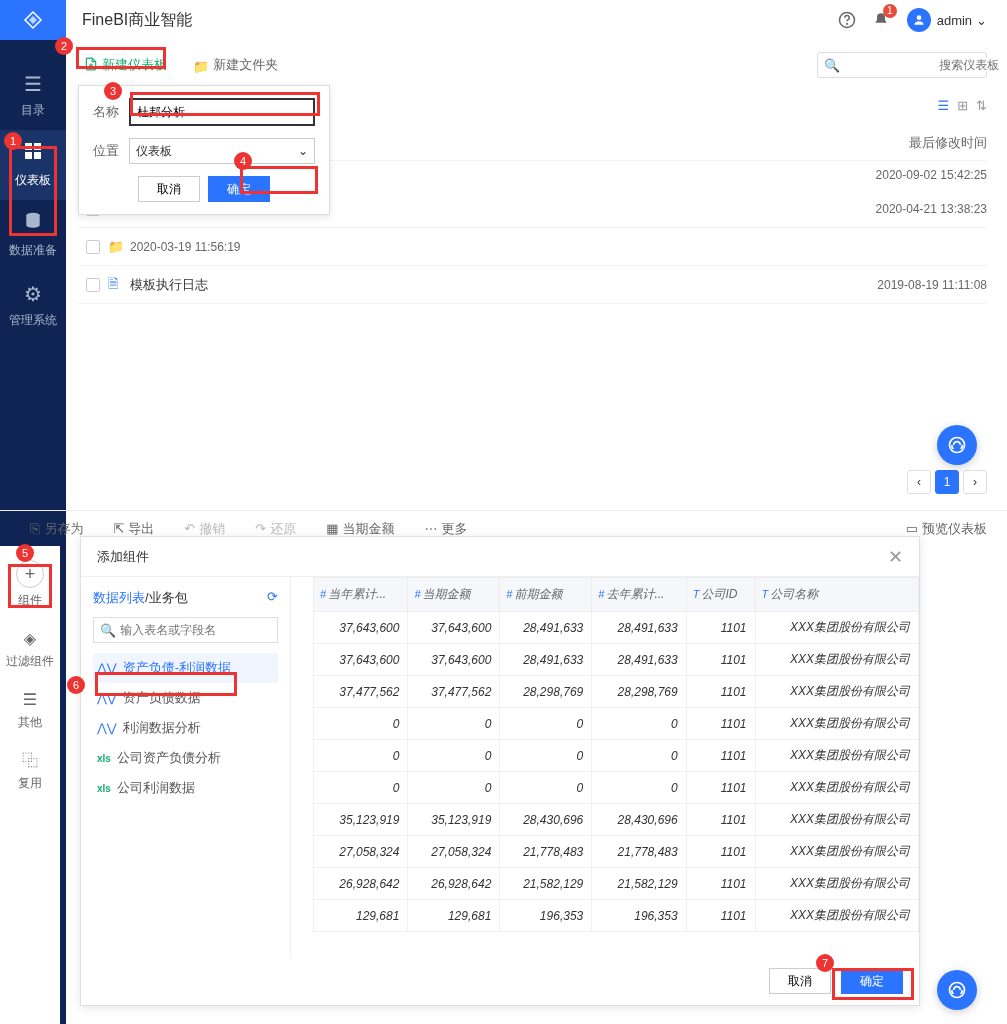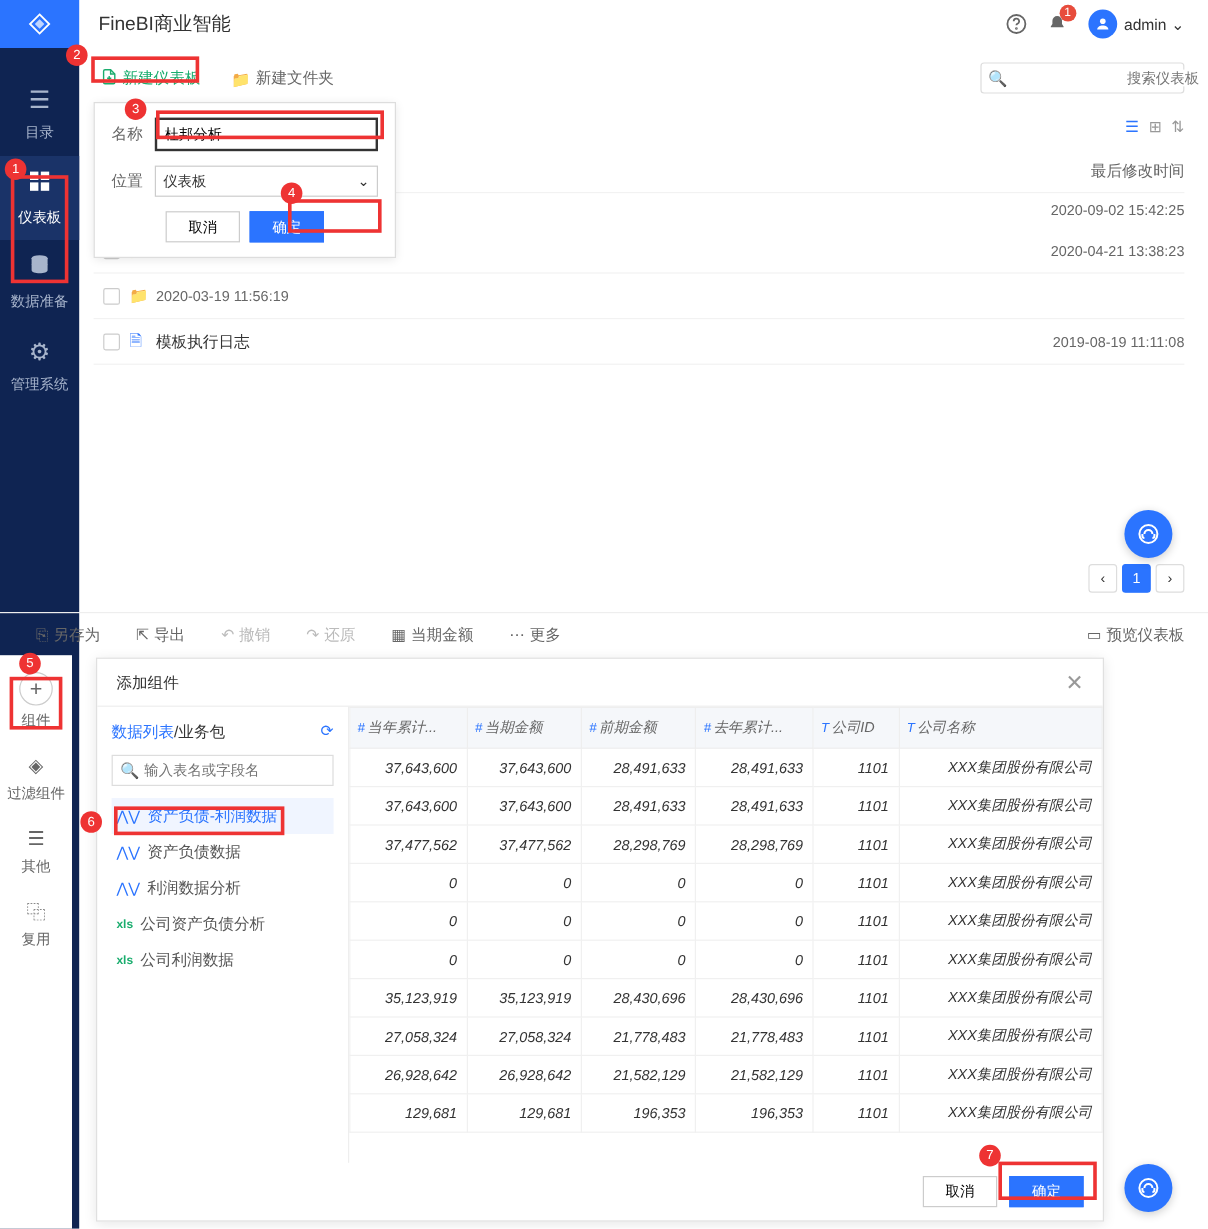--- a/index.html
+++ b/index.html
@@ -64,24 +64,24 @@
 .editorbar .eb-item { display: flex; align-items: center; gap: 4px; cursor: pointer; }
 .editorbar .spacer { flex: 1; }
 
 
 .tcol { position: absolute; left: 0; top: 546px; width: 60px; bottom: 0; background: #fff; display: flex; flex-direction: column; align-items: center; padding-top: 14px; gap: 18px; }
 .tcol-item { display: flex; flex-direction: column; align-items: center; font-size: 12px; color: #666; cursor: pointer; gap: 4px; width: 50px; }
 .tcol-item .big { width: 28px; height: 28px; border: 1px solid #ccc; border-radius: 50%; display: flex; align-items: center; justify-content: center; font-size: 18px; }
 .tcol-item .sq { width: 22px; height: 22px; display: flex; align-items: center; justify-content: center; font-size: 16px; }
 
 
-.modal { position: absolute; left: 80px; top: 548px; width: 840px; height: 470px; background: #fff; border: 1px solid #e0e0e0; box-shadow: 0 2px 10px rgba(0,0,0,0.1); z-index: 30; }
+.modal { position: absolute; left: 80px; top: 536px; width: 840px; height: 470px; background: #fff; border: 1px solid #e0e0e0; box-shadow: 0 2px 10px rgba(0,0,0,0.1); z-index: 30; }
 .modal-head { height: 40px; display: flex; align-items: center; padding: 0 16px; border-bottom: 1px solid #eee; }
 .modal-head .close { margin-left: auto; cursor: pointer; color: #999; font-size: 18px; }
-.modal-body { display: flex; height: 380px; }
+.modal-body { display: flex; height: 380px; gap: 22px; }
 .ml { width: 210px; border-right: 1px solid #eee; padding: 12px; }
 .ml-title { color: #2b74ff; font-size: 13px; margin-bottom: 10px; }
 .ml-title .blk { color: #333; }
 .ml-search { border: 1px solid #ddd; height: 26px; display: flex; align-items: center; padding: 0 6px; margin-bottom: 10px; }
 .ml-search input { border: none; outline: none; font-size: 12px; flex: 1; margin-left: 4px; }
 .ml-item { display: flex; align-items: center; gap: 6px; padding: 6px 4px; cursor: pointer; font-size: 13px; color: #555; }
 .ml-item.sel { color: #2b74ff; background: #f0f5ff; }
 .ml-ic { color: #2b74ff; font-size: 12px; }
 .ml-ic.xls { color: #1aad6e; font-size: 10px; font-weight: bold; }
 .refresh { float: right; color: #2b74ff; cursor: pointer; }

